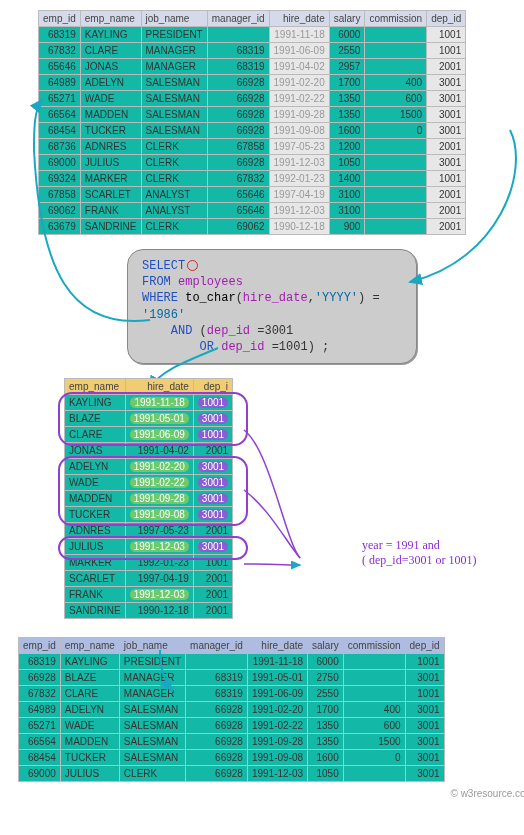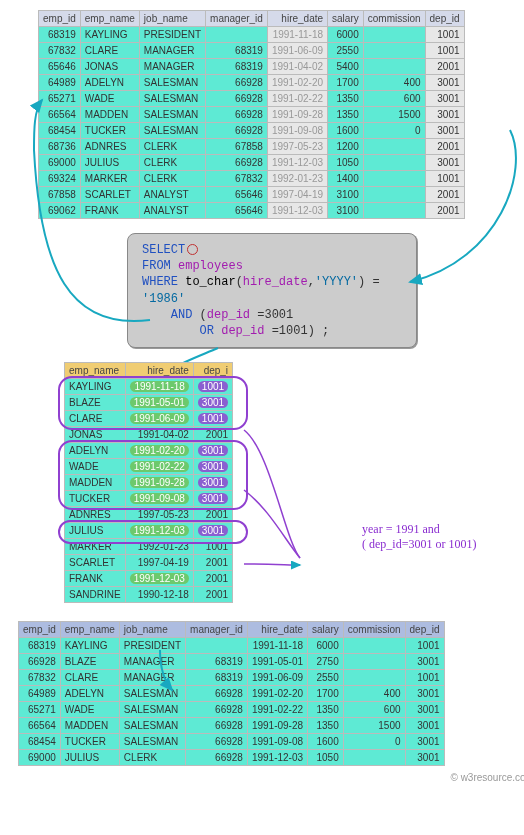--- a/index.html
+++ b/index.html
@@ -1,27 +1,27 @@
 <!DOCTYPE html>
 <html><head>
 <meta charset="utf-8">
 <style>
 body{margin:0;padding:10px;font-family:Arial,sans-serif;font-size:10px;background:#fff;width:524px;color:#333}
-table{border-collapse:collapse;background:#5eead4}
+table{border-collapse:collapse;background:#14b8a6}
 th,td{border:1px solid #bbb;padding:2px 4px;text-align:right;white-space:nowrap}
 th{background:#d5daea;color:#444;font-weight:normal;text-align:right}
 td.l,th.l{text-align:left}
 .tbl1 th{background:#d5daea}
 .tbl2 th{background:#f0cd73}
 .tbl3 th{background:#adbce0}
 .shade{background:#e7e7e7}
 .gray{color:#999}
 .hgreen{background:#6dc96d;color:#fff;border-radius:7px;display:inline-block;padding:0 4px}
 .hpurple{background:#8a5fd0;color:#fff;border-radius:7px;display:inline-block;padding:0 4px}
-.sql{background:#ccc;border:1px solid #888;border-radius:8px;padding:8px 14px;font-family:'Courier New',monospace;font-size:12px;line-height:1.35;width:260px;margin:14px auto;box-shadow:1px 1px 0 #999}
+.sql{background:#ccc;border:1px solid #888;border-radius:16px;padding:8px 14px;font-family:'Courier New',monospace;font-size:12px;line-height:1.35;width:260px;margin:14px auto;box-shadow:1px 1px 0 #999}
 .kblue{color:#2050c0}
 .kred{color:#0369a1}
 .kgreen{color:#a21caf}
 .korange{color:#000000}
 .circ{display:inline-block;width:9px;height:9px;border:1.5px solid #c03030;border-radius:50%;vertical-align:middle;margin-left:2px}
 .note{font-family:'Comic Sans MS',cursive;color:#8a2dd0;font-size:12px}
 .oval{border:2px solid #9040d0;border-radius:14px;position:absolute;pointer-events:none}
 .wrap{position:relative}
 svg.arrows{position:absolute;top:0;left:0;pointer-events:none}
 .footer{text-align:right;color:#999;font-size:10px;margin-top:6px}
@@ -84,21 +84,21 @@
             <td>2550</td>
             <td></td>
             <td class="shade">1001</td>
           </tr>
           <tr>
             <td>65646</td>
             <td class="l">JONAS</td>
             <td class="l">MANAGER</td>
             <td>68319</td>
             <td class="shade gray">1991-04-02</td>
-            <td>5400</td>
+            <td>2957</td>
             <td></td>
             <td class="shade">2001</td>
           </tr>
           <tr>
             <td>64989</td>
             <td class="l">ADELYN</td>
             <td class="l">SALESMAN</td>
             <td>66928</td>
             <td class="shade gray">1991-02-20</td>
             <td>1700</td>
@@ -175,20 +175,30 @@
             <td></td>
             <td class="shade">2001</td>
           </tr>
           <tr>
             <td>69062</td>
             <td class="l">FRANK</td>
             <td class="l">ANALYST</td>
             <td>65646</td>
             <td class="shade gray">1991-12-03</td>
             <td>3100</td>
+            <td></td>
+            <td class="shade">2001</td>
+          </tr>
+          <tr>
+            <td>63679</td>
+            <td class="l">SANDRINE</td>
+            <td class="l">CLERK</td>
+            <td>69062</td>
+            <td class="shade gray">1990-12-18</td>
+            <td>900</td>
             <td></td>
             <td class="shade">2001</td>
           </tr>
         </tbody>
       </table>
     </div>
 
 <div class="sql">
 <span class="kblue">SELECT</span><span class="circ"></span><br>
 <span class="kblue">FROM</span> <span class="kgreen">employees</span><br>

